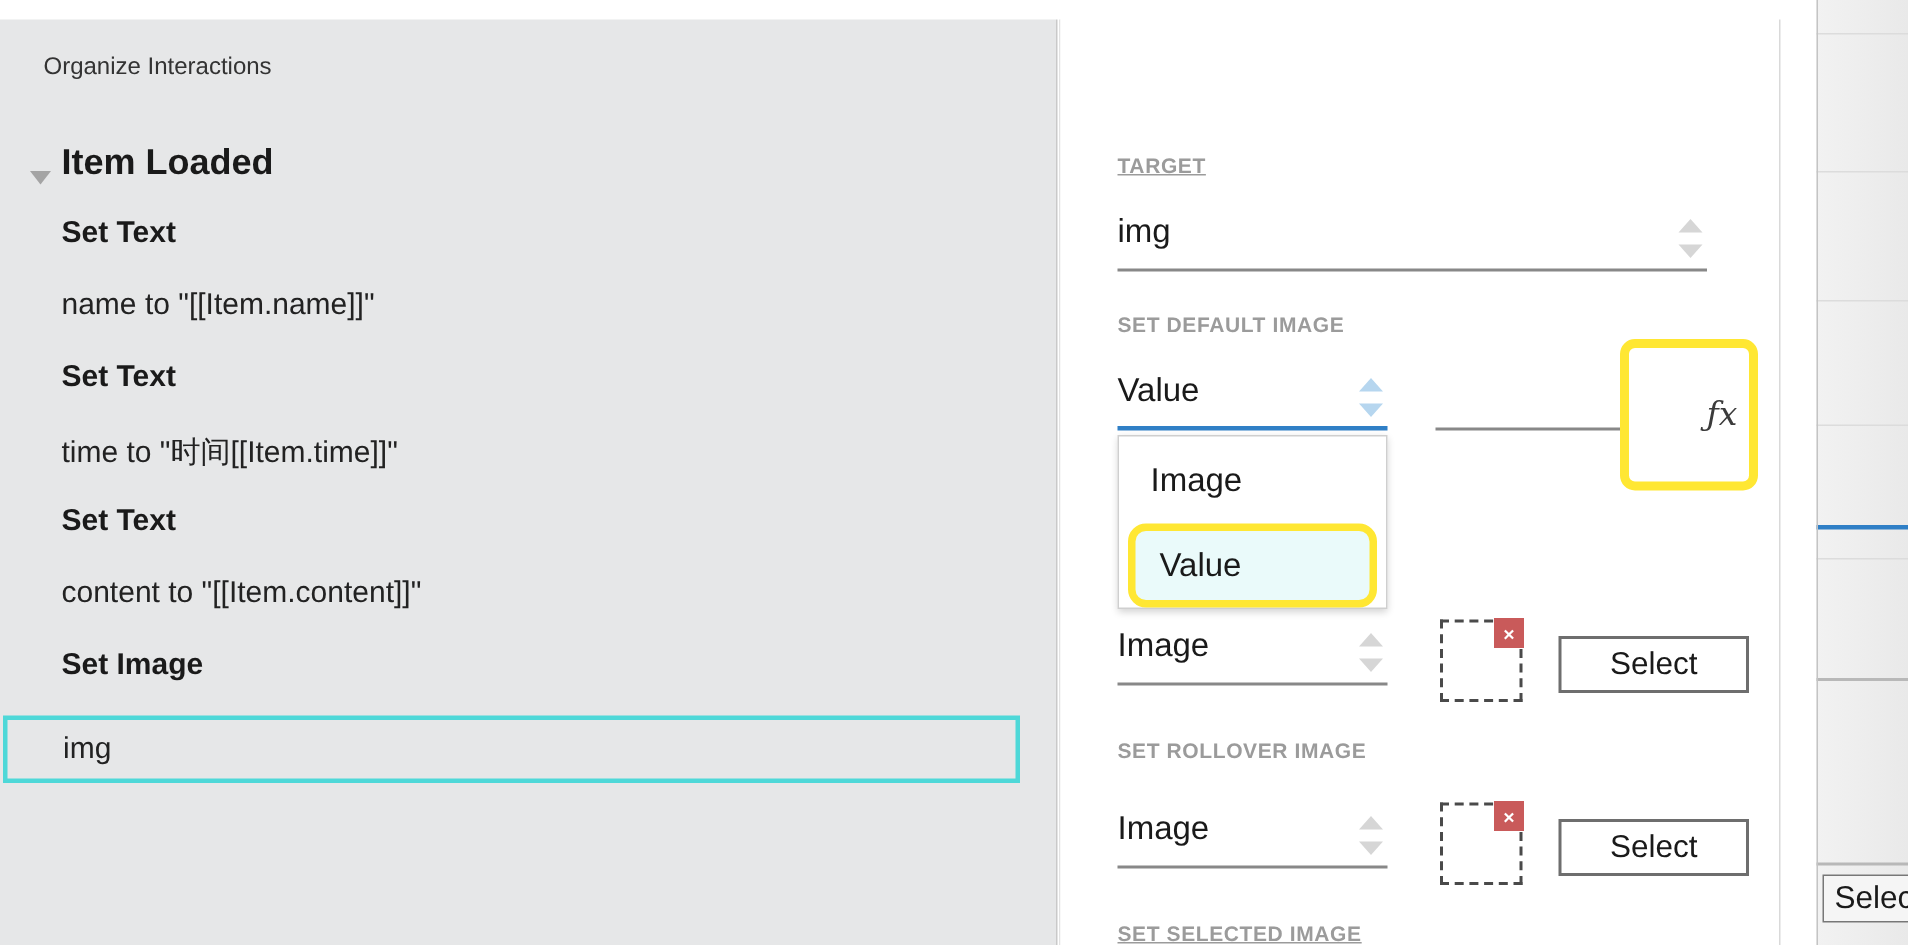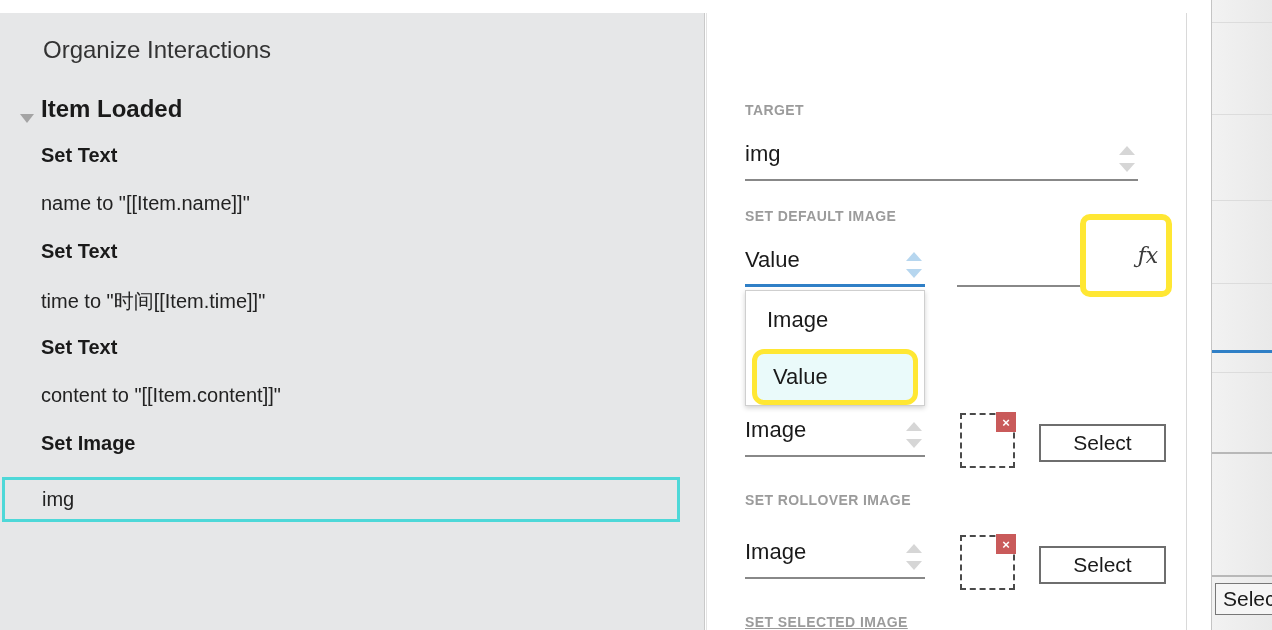--- a/index.html
+++ b/index.html
@@ -12,22 +12,22 @@
   #root { position: relative; width: 1272px; height: 630px; background: #ffffff; }
 
   
   .left-panel {
     position: absolute; left: 0; top: 13px;
     width: 704px; height: 617px;
     background: #e6e7e8;
     overflow: hidden;
   }
   .panel-title {
-    position: absolute; left: 43px; top: 23px;
-    font-size: 24px; color: #333333; font-weight: 400;
+    position: absolute; left: 29px; top: 23px;
+    font-size: 16px; color: #333333; font-weight: 400;
     white-space: nowrap;
   }
   .tree { position: absolute; left: 0; top: 82px; width: 704px; }
   .tree-root {
     position: relative; height: 46px; text-decoration: underline;
   }
   .disclosure-tri {
     position: absolute; left: 20px; top: 19px;
     width: 0; height: 0;
     border-left: 7px solid transparent;
@@ -252,41 +252,41 @@
 
     </div>
   </div>
 
   <div class="panel-divider"></div>
   <div class="panel-divider2"></div>
 
   <div class="right-panel">
 
 
-    <div class="field-label" style="left:38px; top:89px;">TARGET</div>
+    <div class="field-label" style="left:38px; top:89px;text-decoration:underline;">TARGET</div>
     <div class="underline-field" style="left:38px; top:124px; width:393px; height:44px;">
       <span class="fv" style="position:absolute; left:0; top:4px;">img</span>
       <div class="stepper" style="right:2px; top:8px;">
         <span class="up"></span>
           <span class="dn"></span>
       </div>
     </div>
 
     <div class="field-label" style="left:38px; top:195px;text-align:center;">SET DEFAULT IMAGE</div>
     <div class="underline-field active" style="left:38px; top:230px; width:180px; height:44px;">
       <span class="fv" style="position:absolute; left:0; top:4px;">Value</span>
       <div class="stepper blue" style="right:2px; top:8px;">
         <span class="up"></span>
           <span class="dn"></span>
       </div>
     </div>
     <div class="underline-field" style="left:250px; top:230px; width:140px; height:44px;">
       <span class="fv" style="position:absolute; left:0; top:4px;"></span>
     </div>
-    <div class="fx-btn" style="left:373px; top:201px; width:92px; height:83px;padding-left:44px;">
+    <div class="fx-btn" style="left:373px; top:213px; width:92px; height:101px;padding-left:44px;">
       <span class="fx-glyph">ƒx</span>
     </div>
 
     <div class="field-label" style="left:38px; top:357px;">SET ROLLOVER IMAGE</div>
     <div class="underline-field" style="left:38px; top:400px; width:180px; height:44px;">
       <span class="fv" style="position:absolute; left:0; top:4px;">Image</span>
       <div class="stepper" style="right:2px; top:8px;">
         <span class="up"></span>
           <span class="dn"></span>
       </div>

